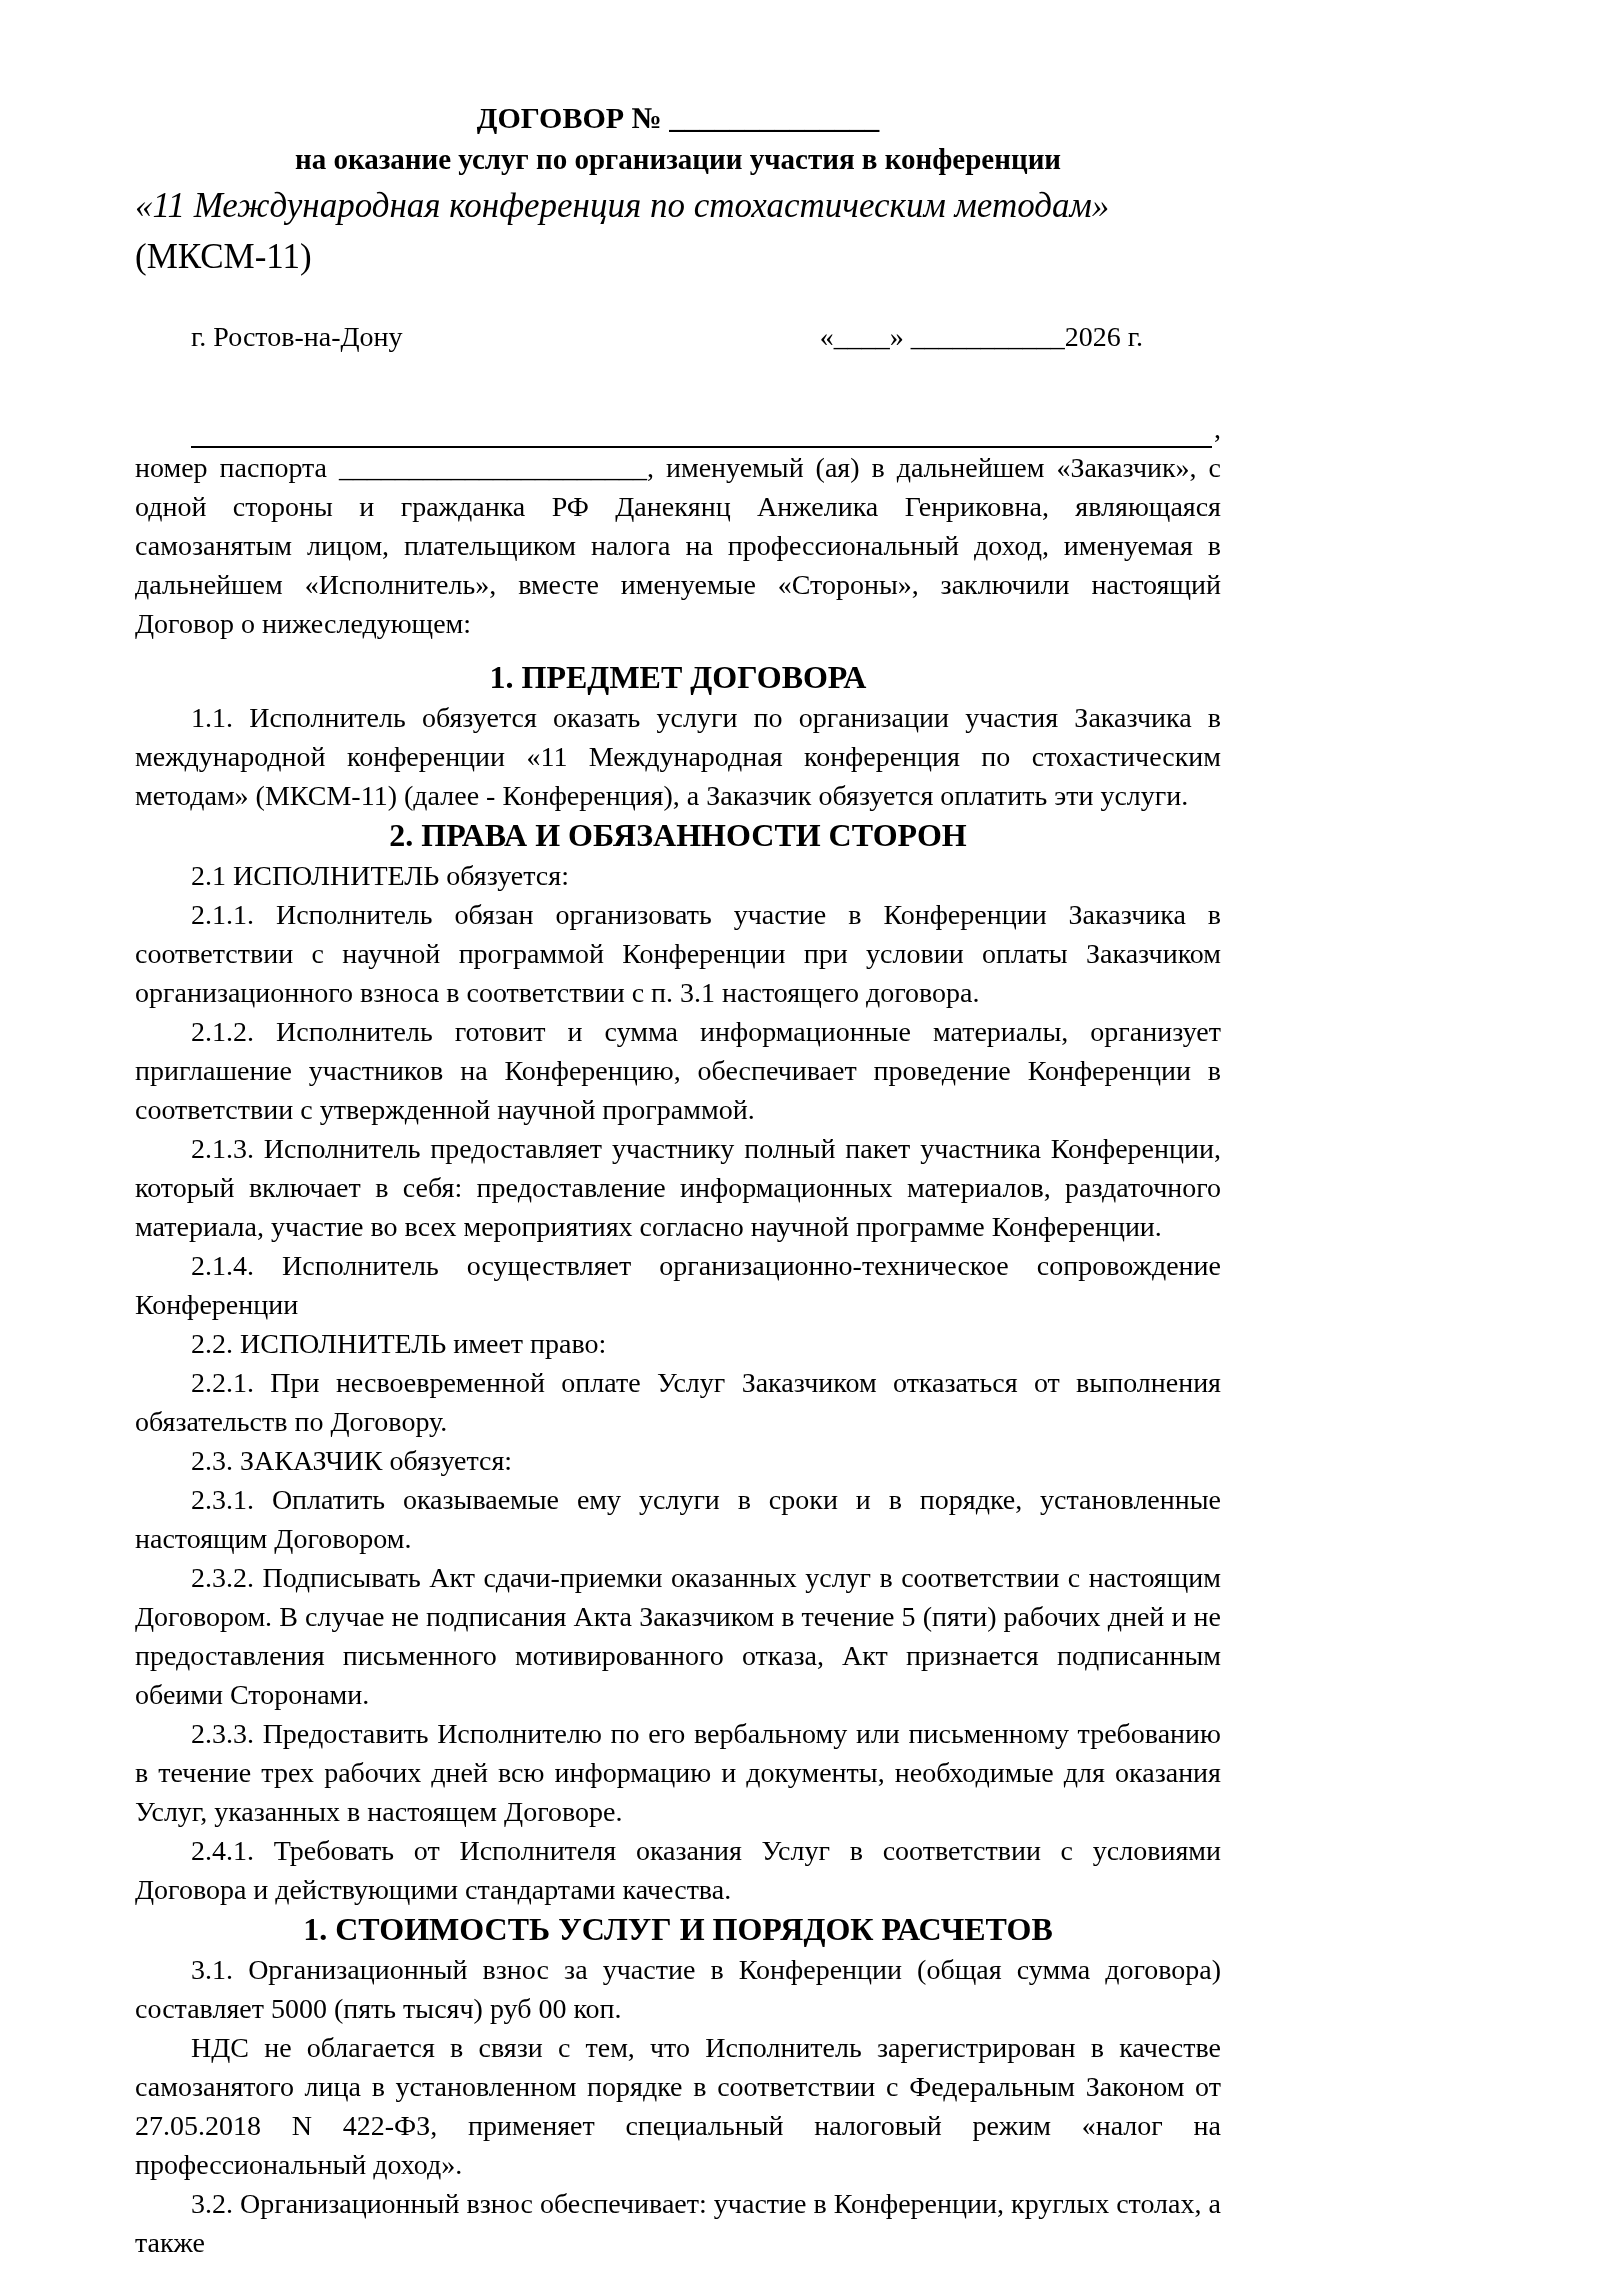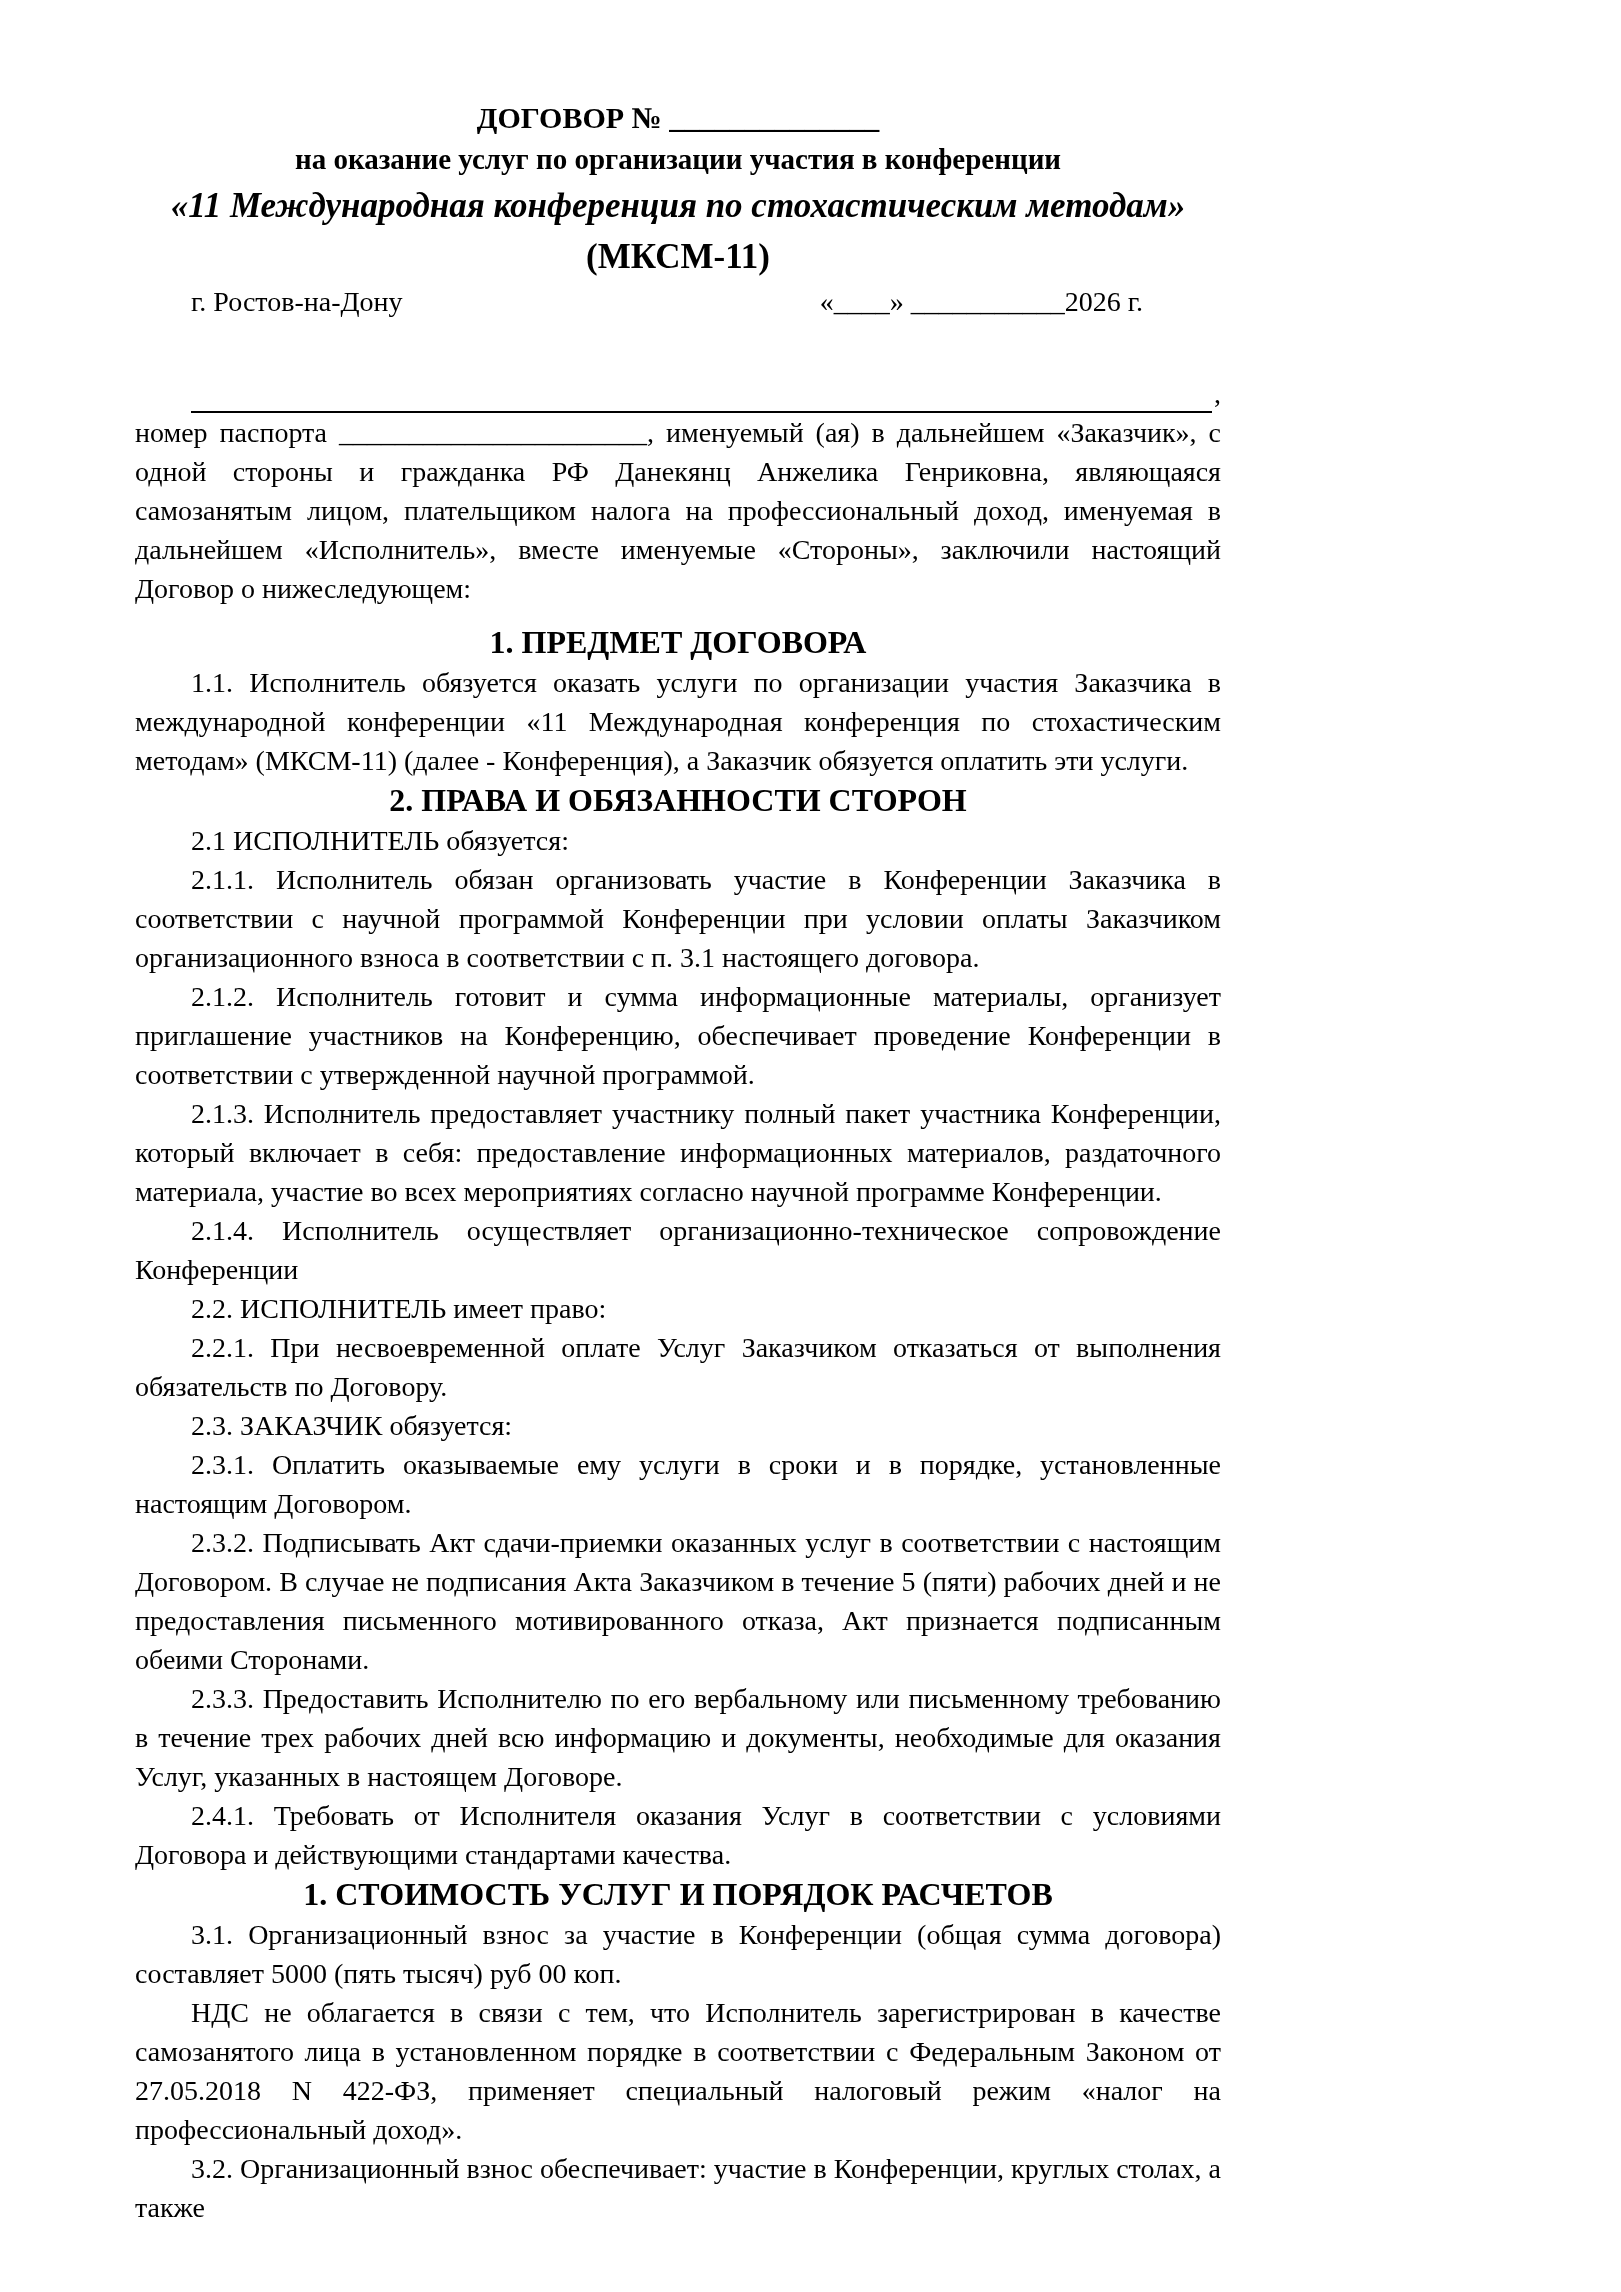--- a/index.html
+++ b/index.html
@@ -30,29 +30,29 @@
     line-height: 43px;
     white-space: pre;
   }
   .title-line-2 {
     text-align: center;
     font-weight: bold;
     font-size: 29px;
     line-height: 41px;
   }
   .title-line-3 {
-    text-align: center;
-    font-weight: bold;
+    font-weight: normal;
     font-size: 35px;
     line-height: 51px;
   }
   .title-line-3 .quoted {
     font-style: italic;
   }
   .place-date-row {
+    margin-top: 35px;
     display: flex;
     justify-content: space-between;
     align-items: flex-start;
   }
   .place {
     padding-left: 56px;
   }
   .date {
     margin-right: 78px;
   }

